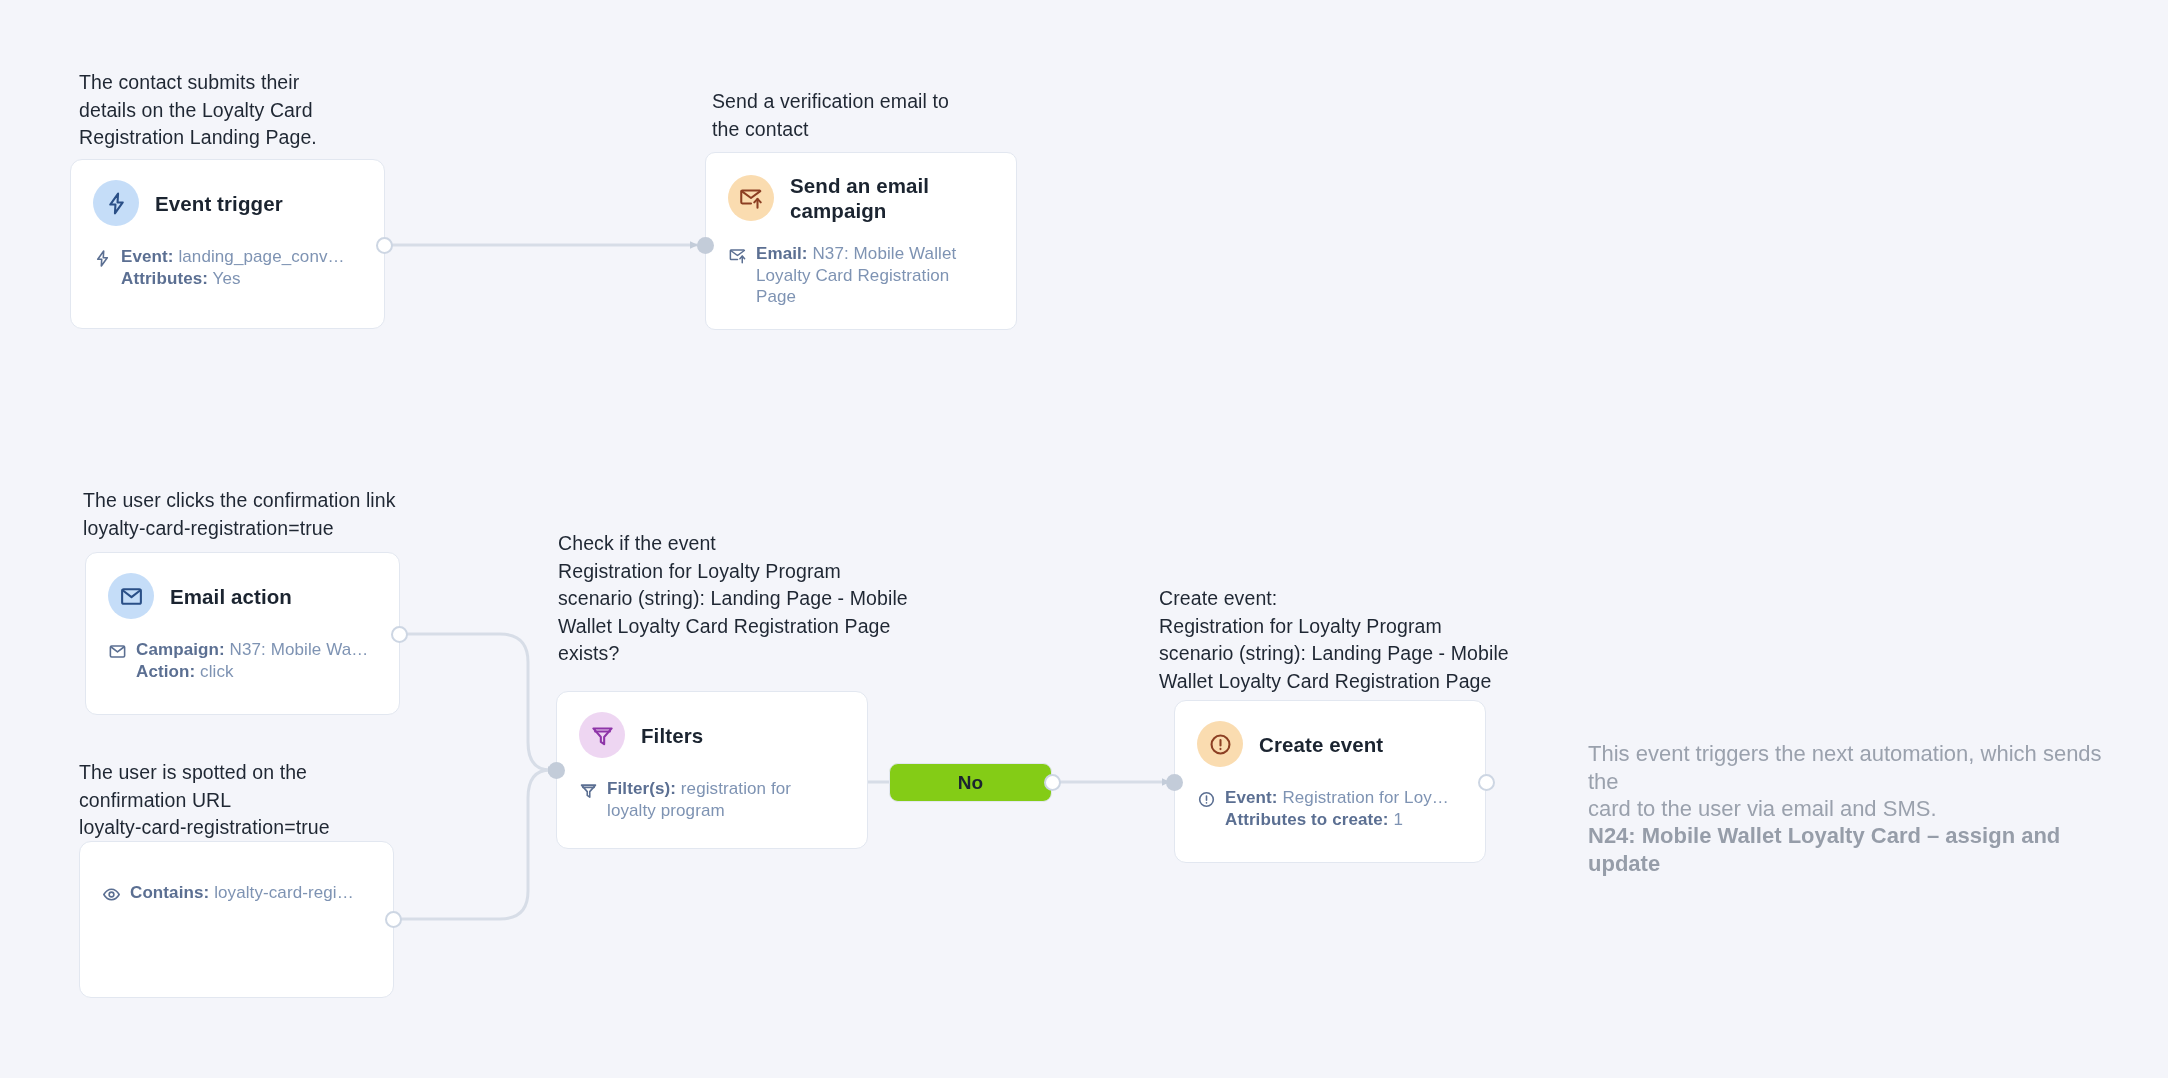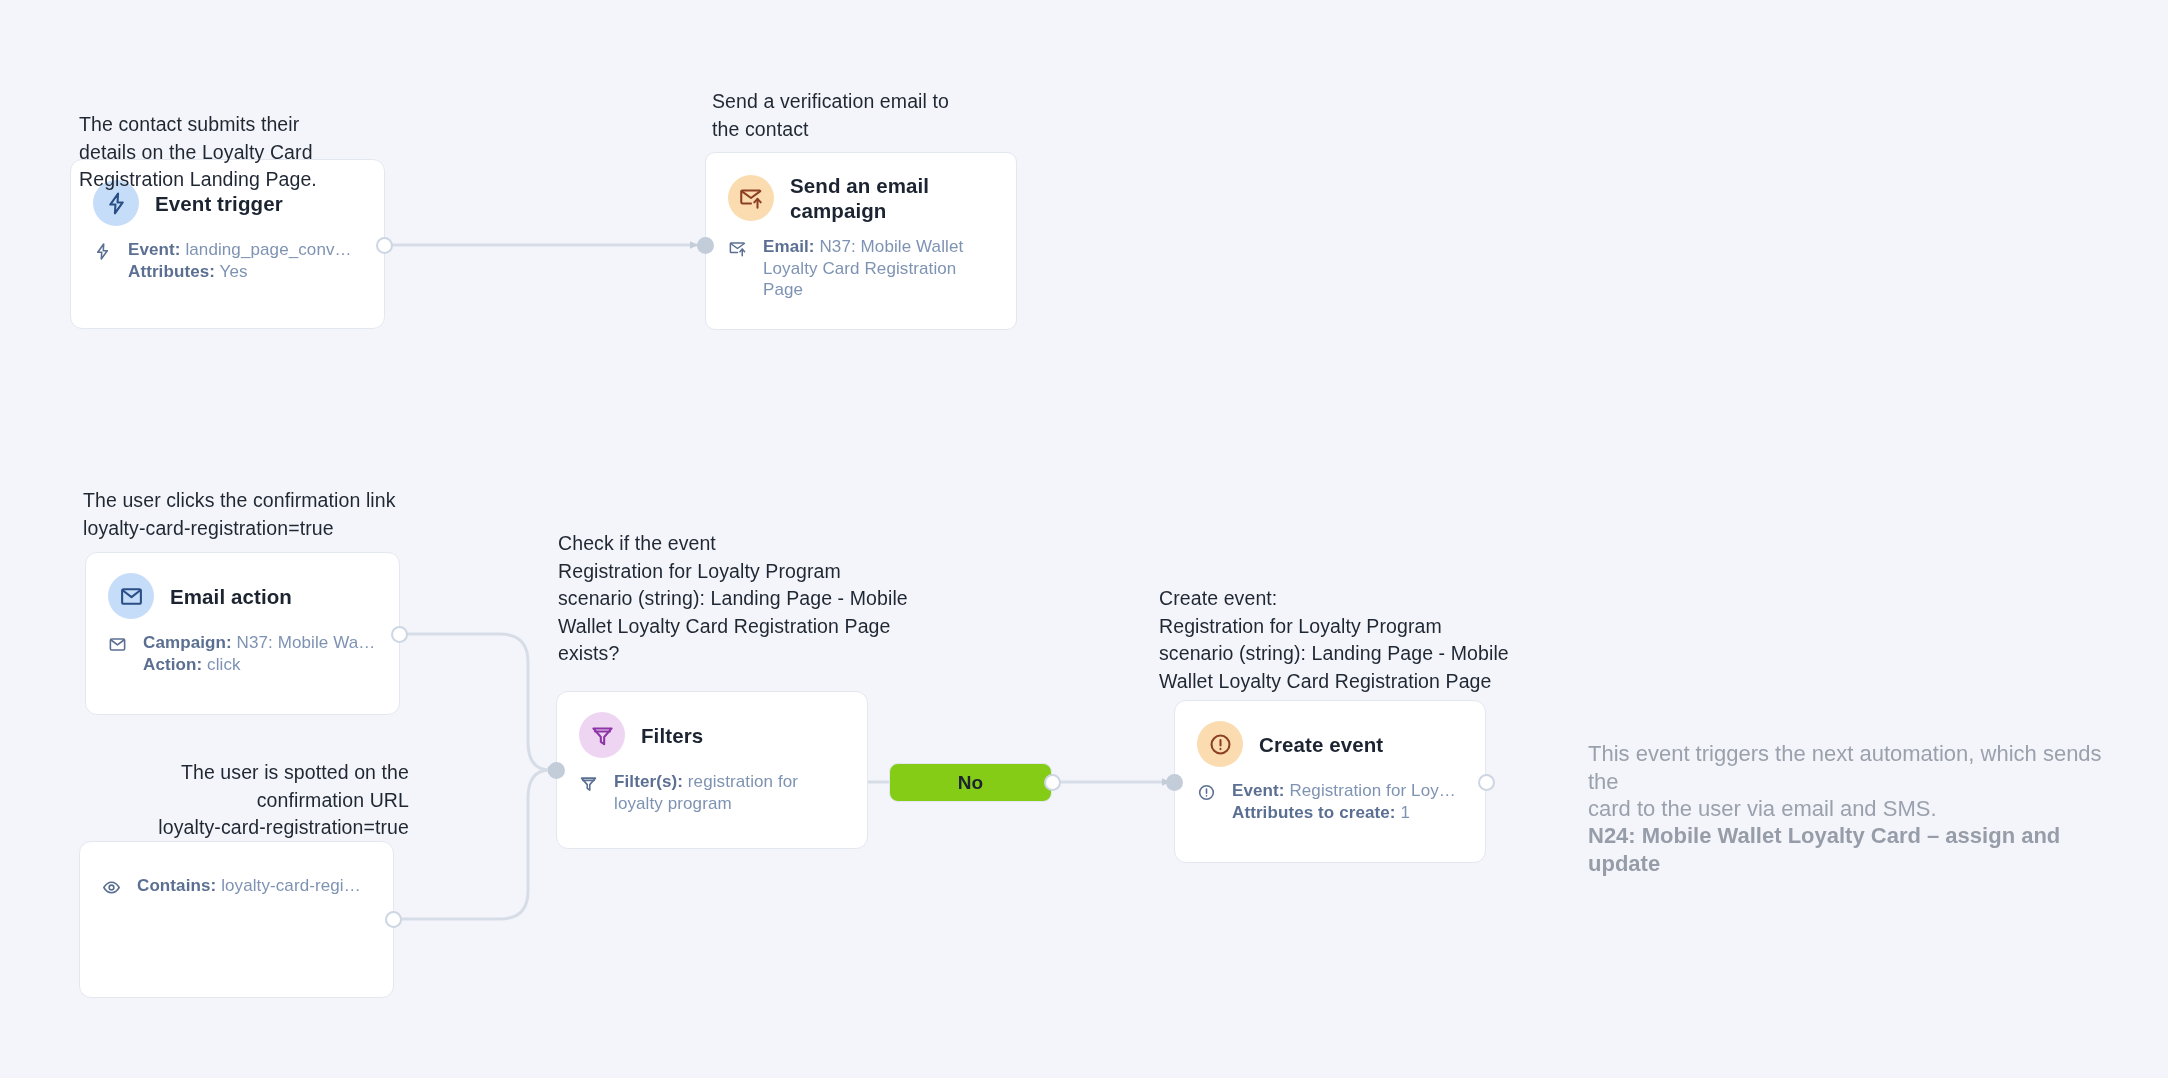--- a/index.html
+++ b/index.html
@@ -82,23 +82,23 @@
   .ico-orange { background: #fadcb0; }
   .ico-purple { background: #eed6f2; }
   .node-title {
     font-size: 20.5px;
     font-weight: bold;
     color: #1b2430;
     line-height: 25px;
     letter-spacing: 0.1px;
   }
   .node-body {
-    margin-top: 13px;
+    margin-top: 20px;
     display: flex;
-    gap: 16px;
+    gap: 9px;
     align-items: flex-start;
   }
   .body-ico {
     width: 19px;
     height: 19px;
     min-width: 19px;
     margin-top: 3px;
   }
   .meta {
     font-size: 17px;
@@ -158,31 +158,31 @@
 
     <path d="M 406,634 L 500,634 Q 528,634 528,662 L 528,742 Q 528,770 550,770 L 556,770" stroke="#d7dde7" stroke-width="3" fill="none"></path>
 
     <path d="M 398,919 L 500,919 Q 528,919 528,891 L 528,798 Q 528,770 550,770 L 556,770" stroke="#d7dde7" stroke-width="3" fill="none" marker-end="url(#arw)"></path>
 
     <path d="M 868,782 L 890,782" stroke="#d7dde7" stroke-width="3" fill="none"></path>
 
     <path d="M 1060,782 L 1170,782" stroke="#d7dde7" stroke-width="3" fill="none" marker-end="url(#arw)"></path>
   </svg>
 
-  <div class="caption" style="left:79px; top:69px; width:300px;margin-top:42px;">The contact submits their
+  <div class="caption" style="left:79px; top:69px; width:300px;">The contact submits their
 details on the Loyalty Card
 Registration Landing Page.</div>
 
   <div class="caption" style="left:712px; top:88px; width:300px;">Send a verification email to
 the contact</div>
 
   <div class="caption" style="left:83px; top:487px; width:420px;">The user clicks the confirmation link
 loyalty-card-registration=true</div>
 
-  <div class="caption" style="left:79px; top:759px; width:330px;text-align:right;">The user is spotted on the
+  <div class="caption" style="left:79px; top:759px; width:330px;">The user is spotted on the
 confirmation URL
 loyalty-card-registration=true</div>
 
   <div class="caption" style="left:558px; top:530px; width:400px;">Check if the event
 Registration for Loyalty Program
 scenario (string): Landing Page - Mobile
 Wallet Loyalty Card Registration Page
 exists?</div>
 
   <div class="caption" style="left:1159px; top:585px; width:400px;">Create event:

